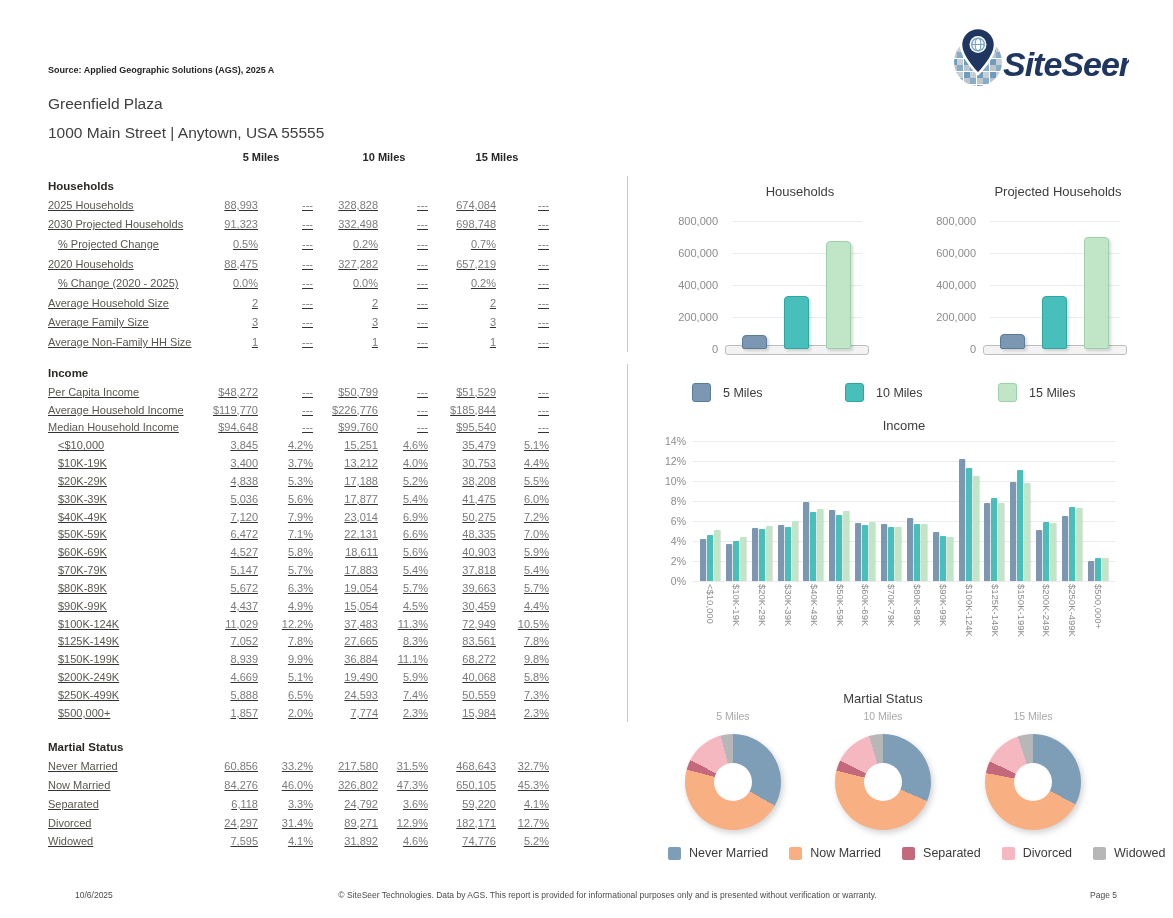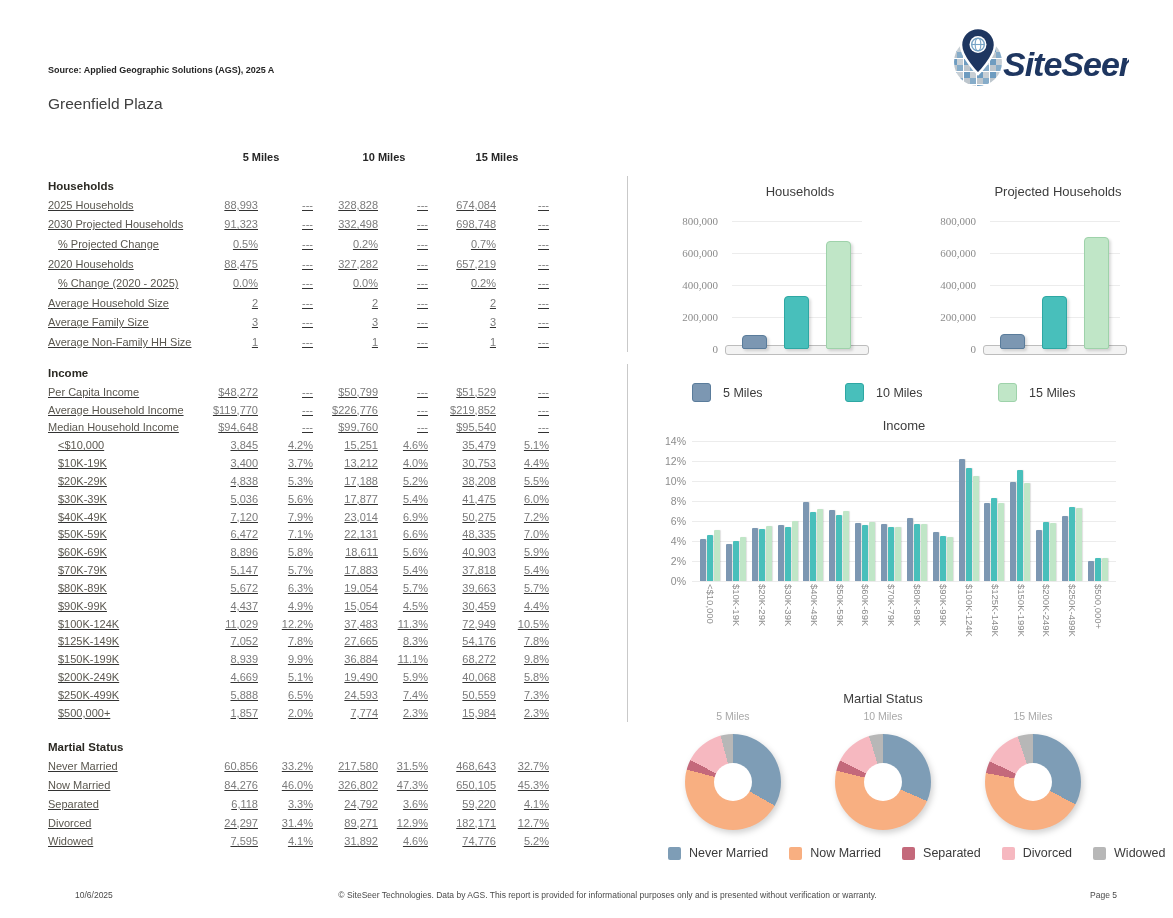--- a/index.html
+++ b/index.html
@@ -30,21 +30,21 @@
   .tcell{text-align:right;color:#7b7b7b;white-space:nowrap;}
 
   
   .charts{position:absolute;left:658px;top:184px;width:512px;}
   .chart-title{font-size:13px;color:#3d3d3d;}
 
   .mini-row{display:flex;gap:26px;padding-left:6px;}
   .mini-chart{width:232px;}
   .mini-title{text-align:center;margin-bottom:22px;padding-left:40px;}
   .mini-body{display:flex;}
-  .mini-ylabels{position:relative;width:58px;height:128px;flex:none;font-family:Liberation Serif, serif;}
+  .mini-ylabels{position:relative;width:58px;height:128px;flex:none;}
   .mini-ylabels span{position:absolute;right:4px;transform:translateY(-50%);font-size:11px;color:#8c8c8c;white-space:nowrap;}
   .mini-plot{position:relative;width:130px;height:128px;margin-left:10px;}
   .grid{position:absolute;left:0;right:0;height:1px;background:#ececec;}
   .mini-bar{position:absolute;bottom:0;width:25px;border:1px solid;border-radius:4px 4px 2px 2px;
             box-shadow:2px 2px 3px rgba(0,0,0,.15);z-index:1;box-sizing:border-box;}
   .floor{position:absolute;left:-7px;right:-7px;bottom:-6px;height:8px;background:#f3f3f3;
          border:1px solid #bdbdbd;border-radius:3px;z-index:0;}
 
   .miles-legend{display:flex;margin:34px 0 0 34px;}
   .litem{display:flex;align-items:center;width:153px;}
@@ -107,20 +107,21 @@
         <circle cx="34" cy="18.5" r="8.5" fill="#ffffff"></circle>
         <circle cx="34" cy="18.5" r="6.3" fill="none" stroke="#76A3C6" stroke-width="1.4"></circle>
         <ellipse cx="34" cy="18.5" rx="2.8" ry="6.3" fill="none" stroke="#76A3C6" stroke-width="1.1"></ellipse>
         <line x1="27.7" y1="18.5" x2="40.3" y2="18.5" stroke="#76A3C6" stroke-width="1.1"></line>
       </g>
       <text x="59" y="50" font-family="Liberation Sans, sans-serif" font-size="34" font-weight="bold" font-style="italic" letter-spacing="-1" fill="#1E3660">SiteSeer</text>
     </svg>
   </div>
 
   <div class="site-name">Greenfield Plaza</div>
+  <div class="site-address">1000 Main Street | Anytown, USA 55555</div>
 
   <div class="col-headers">
     <span class="colh">5 Miles</span>
     <span class="colh">10 Miles</span>
     <span class="colh">15 Miles</span>
   </div>
 
   <div class="dtable">
       <div class="tsec tsec0">
         <div class="sec-title">Households</div>
@@ -207,21 +208,21 @@
           <div class="tcell tpct">---</div>
           <div class="tcell tval">$51,529</div>
           <div class="tcell tpct">---</div>
         </div>
         <div class="trow">
           <div class="tlabel">Average Household Income</div>
           <div class="tcell tval">$119,770</div>
           <div class="tcell tpct">---</div>
           <div class="tcell tval">$226,776</div>
           <div class="tcell tpct">---</div>
-          <div class="tcell tval">$219,852</div>
+          <div class="tcell tval">$185,844</div>
           <div class="tcell tpct">---</div>
         </div>
         <div class="trow">
           <div class="tlabel">Median Household Income</div>
           <div class="tcell tval">$94,648</div>
           <div class="tcell tpct">---</div>
           <div class="tcell tval">$99,760</div>
           <div class="tcell tpct">---</div>
           <div class="tcell tval">$95,540</div>
           <div class="tcell tpct">---</div>
@@ -275,21 +276,21 @@
           <div class="tlabel ind">$50K-59K</div>
           <div class="tcell tval">6,472</div>
           <div class="tcell tpct">7.1%</div>
           <div class="tcell tval">22,131</div>
           <div class="tcell tpct">6.6%</div>
           <div class="tcell tval">48,335</div>
           <div class="tcell tpct">7.0%</div>
         </div>
         <div class="trow">
           <div class="tlabel ind">$60K-69K</div>
-          <div class="tcell tval">8,896</div>
+          <div class="tcell tval">4,527</div>
           <div class="tcell tpct">5.8%</div>
           <div class="tcell tval">18,611</div>
           <div class="tcell tpct">5.6%</div>
           <div class="tcell tval">40,903</div>
           <div class="tcell tpct">5.9%</div>
         </div>
         <div class="trow">
           <div class="tlabel ind">$70K-79K</div>
           <div class="tcell tval">5,147</div>
           <div class="tcell tpct">5.7%</div>
@@ -324,21 +325,21 @@
           <div class="tcell tpct">11.3%</div>
           <div class="tcell tval">72,949</div>
           <div class="tcell tpct">10.5%</div>
         </div>
         <div class="trow">
           <div class="tlabel ind">$125K-149K</div>
           <div class="tcell tval">7,052</div>
           <div class="tcell tpct">7.8%</div>
           <div class="tcell tval">27,665</div>
           <div class="tcell tpct">8.3%</div>
-          <div class="tcell tval">54,176</div>
+          <div class="tcell tval">83,561</div>
           <div class="tcell tpct">7.8%</div>
         </div>
         <div class="trow">
           <div class="tlabel ind">$150K-199K</div>
           <div class="tcell tval">8,939</div>
           <div class="tcell tpct">9.9%</div>
           <div class="tcell tval">36,884</div>
           <div class="tcell tpct">11.1%</div>
           <div class="tcell tval">68,272</div>
           <div class="tcell tpct">9.8%</div>

